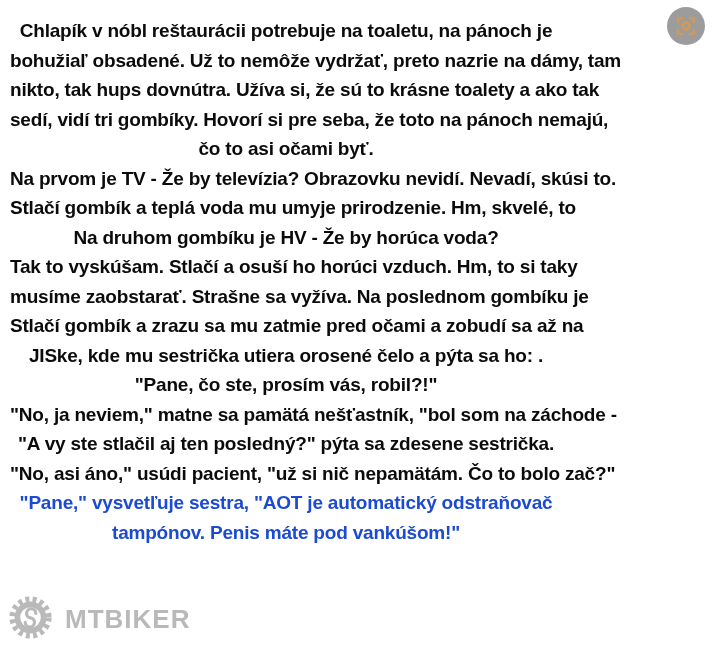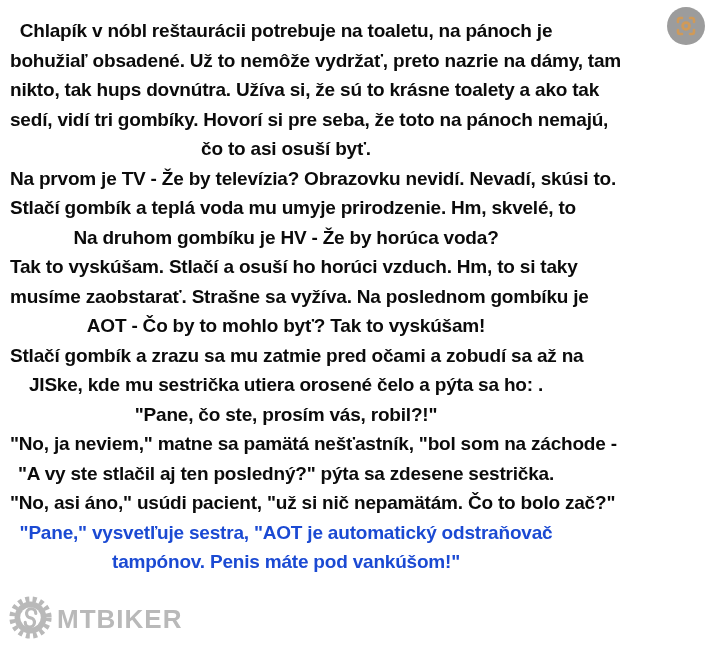--- a/index.html
+++ b/index.html
@@ -34,21 +34,21 @@
   }
   .joke-line--blue {
     color: var(--joke-blue, #1b4ad3);
   }
   .watermark {
     position: absolute;
     left: 8px;
     bottom: 3px;
     display: flex;
     align-items: center;
-    gap: 4px;
+    gap: 12px;
     z-index: 1;
   }
   .watermark .brand {
     font-size: 26px;
     font-weight: 700;
     letter-spacing: 1px;
     color: var(--wm-color, #b9b9b9);
     line-height: 45px;
   }
   .lens-button {
@@ -66,27 +66,26 @@
   .lens-button svg { display: block; }
 </style>
 </head>
 <body>
 
 <div class="joke-text" id="joke-text">
     <div class="joke-line">Chlapík v nóbl reštaurácii potrebuje na toaletu, na pánoch je</div>
     <div class="joke-line">bohužiaľ obsadené. Už to nemôže vydržať, preto nazrie na dámy, tam</div>
     <div class="joke-line">nikto, tak hups dovnútra. Užíva si, že sú to krásne toalety a ako tak</div>
     <div class="joke-line">sedí, vidí tri gombíky. Hovorí si pre seba, že toto na pánoch nemajú,</div>
-    <div class="joke-line">čo to asi osuší byť.</div>
+    <div class="joke-line">čo to asi očami byť.</div>
     <div class="joke-line">Na prvom je TV - Že by televízia? Obrazovku nevidí. Nevadí, skúsi to.</div>
     <div class="joke-line">Stlačí gombík a teplá voda mu umyje prirodzenie. Hm, skvelé, to</div>
     <div class="joke-line">Na druhom gombíku je HV - Že by horúca voda?</div>
     <div class="joke-line">Tak to vyskúšam. Stlačí a osuší ho horúci vzduch. Hm, to si taky</div>
     <div class="joke-line">musíme zaobstarať. Strašne sa vyžíva. Na poslednom gombíku je</div>
-    <div class="joke-line">AOT - Čo by to mohlo byť? Tak to vyskúšam!</div>
     <div class="joke-line">Stlačí gombík a zrazu sa mu zatmie pred očami a zobudí sa až na</div>
     <div class="joke-line">JISke, kde mu sestrička utiera orosené čelo a pýta sa ho: .</div>
     <div class="joke-line">"Pane, čo ste, prosím vás, robil?!"</div>
     <div class="joke-line">"No, ja neviem," matne sa pamätá nešťastník, "bol som na záchode -</div>
     <div class="joke-line">"A vy ste stlačil aj ten posledný?" pýta sa zdesene sestrička.</div>
     <div class="joke-line">"No, asi áno," usúdi pacient, "už si nič nepamätám. Čo to bolo zač?"</div>
     <div class="joke-line joke-line--blue">"Pane," vysvetľuje sestra, "AOT je automatický odstraňovač</div>
     <div class="joke-line joke-line--blue">tampónov. Penis máte pod vankúšom!"</div>
   </div>
 

